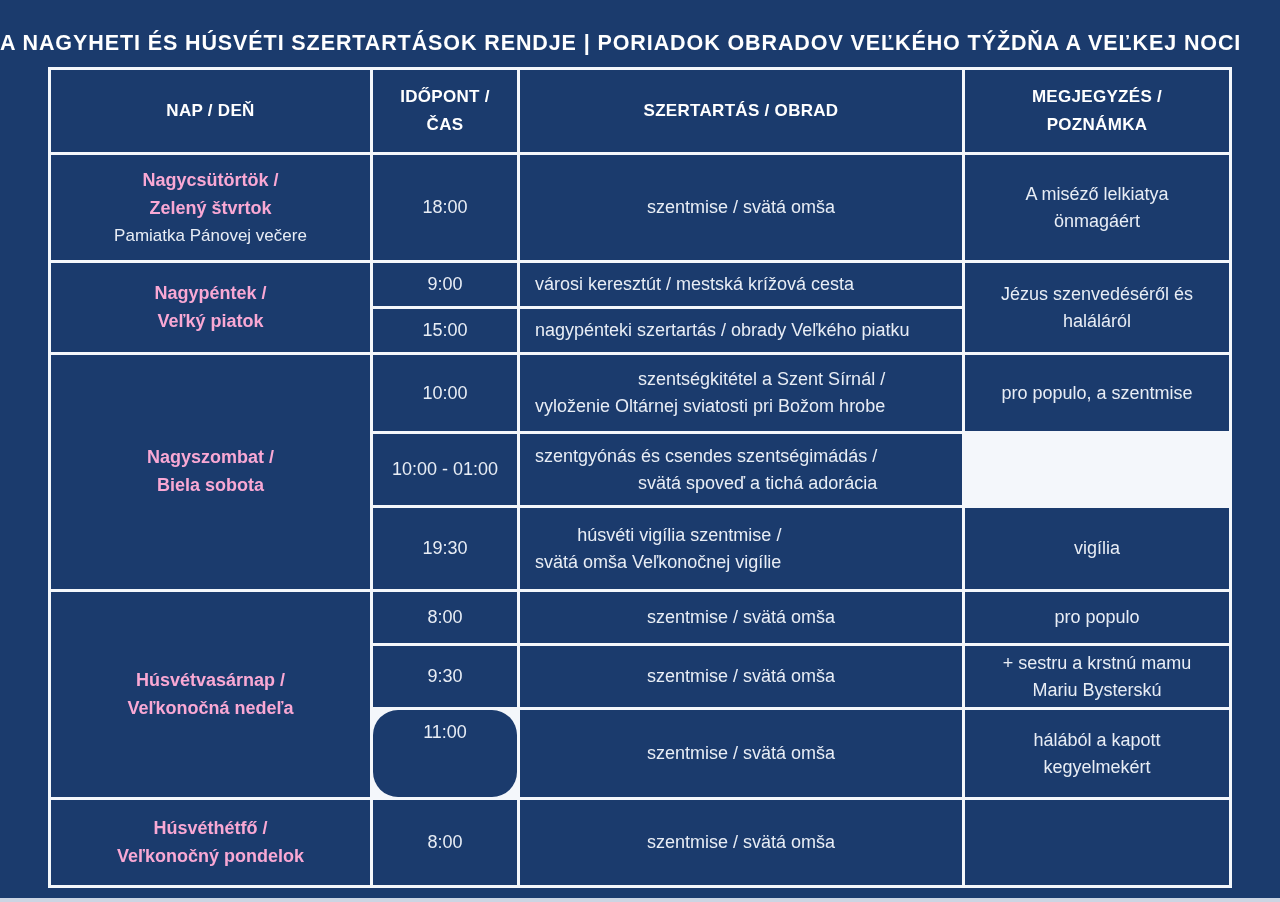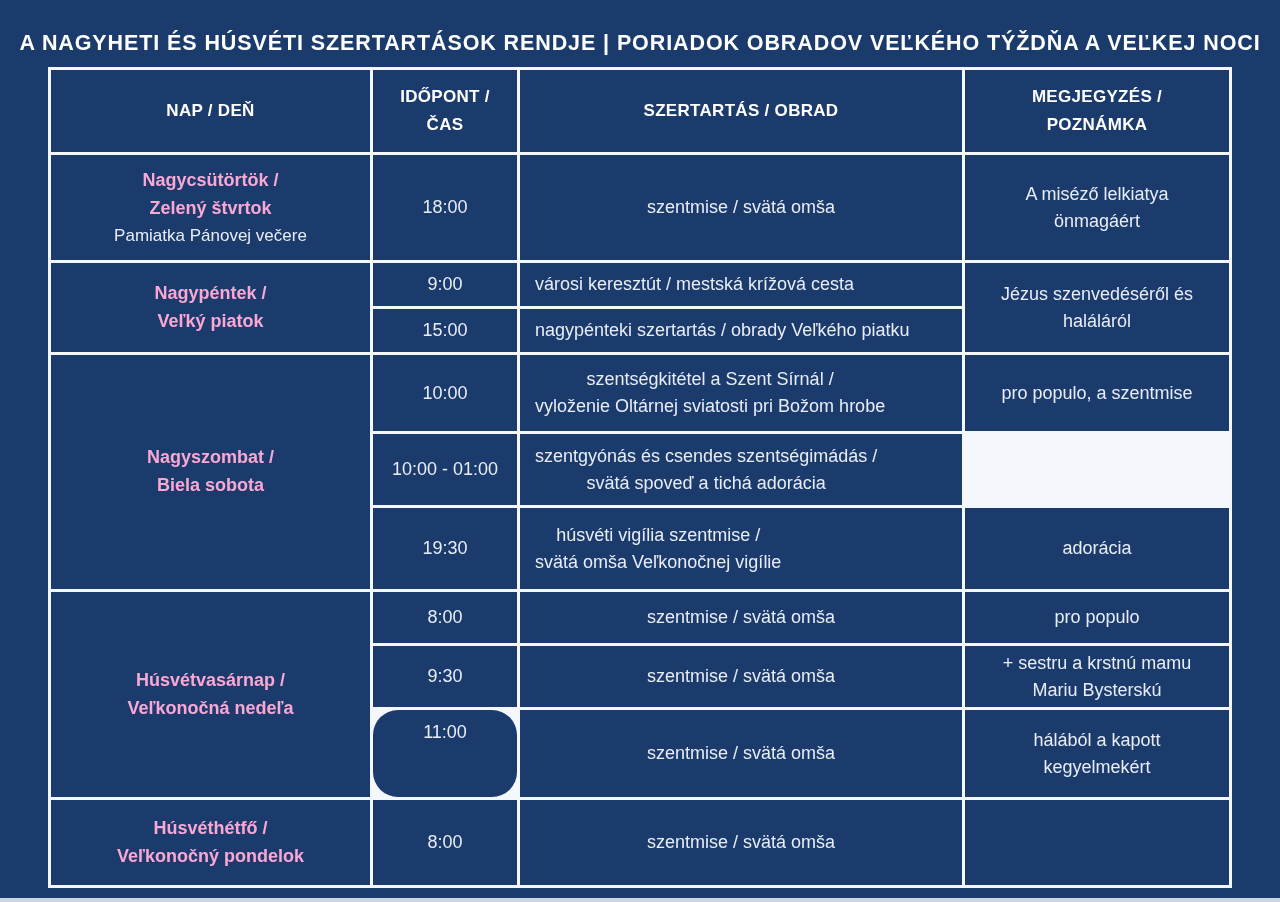--- a/index.html
+++ b/index.html
@@ -11,21 +11,21 @@
     height: 902px;
     position: relative;
     background: #1b3b6d;
     font-family: "Liberation Sans", "DejaVu Sans", sans-serif;
     overflow: hidden;
   }
   .title {
     position: absolute;
     top: 31px;
     left: 0;
-    width: 1280px;
+    width: 1172px;
     text-align: center;
     color: #ffffff;
     font-size: 21.5px;
     font-weight: bold;
     letter-spacing: 0.9px;
     white-space: nowrap;
   }
   .schedule {
     position: absolute;
     left: 48px;
@@ -73,21 +73,21 @@
     font-size: 17px;
     line-height: 1.5;
     white-space: pre-line;
   }
   .day-sub-small {
     font-size: 14.5px;
     line-height: 1.45;
   }
   .left {
     align-items: flex-start;
-    text-align: center;
+    text-align: right;
     padding-left: 15px;
     padding-right: 8px;
   }
   .top {
     justify-content: flex-start;
     padding-top: 9px;
     border-radius: 25px;
   }
   .bottom-strip {
     position: absolute;
@@ -140,21 +140,21 @@
   <div class="cell" style="grid-area:5/2/6/3">10:00</div>
   <div class="cell left" style="grid-area:5/3/6/4">szentségkitétel a Szent Sírnál /
 vyloženie Oltárnej sviatosti pri Božom hrobe</div>
   <div class="cell" style="grid-area:5/4/6/5">pro populo, a szentmise</div>
   <div class="cell" style="grid-area:6/2/7/3">10:00 - 01:00</div>
   <div class="cell left" style="grid-area:6/3/7/4">szentgyónás és csendes szentségimádás /
 svätá spoveď a tichá adorácia</div>
   <div class="cell" style="grid-area:7/2/8/3">19:30</div>
   <div class="cell left" style="grid-area:7/3/8/4">húsvéti vigília szentmise /
 svätá omša Veľkonočnej vigílie</div>
-  <div class="cell" style="grid-area:7/4/8/5">adorácia</div>
+  <div class="cell" style="grid-area:7/4/8/5">vigília</div>
 
   <div class="cell" style="grid-area:8/1/11/2">
     <div class="day-name">Húsvétvasárnap /
 Veľkonočná nedeľa</div>
   </div>
   <div class="cell" style="grid-area:8/2/9/3">8:00</div>
   <div class="cell" style="grid-area:8/3/9/4">szentmise / svätá omša</div>
   <div class="cell" style="grid-area:8/4/9/5">pro populo</div>
   <div class="cell" style="grid-area:9/2/10/3">9:30</div>
   <div class="cell" style="grid-area:9/3/10/4">szentmise / svätá omša</div>

